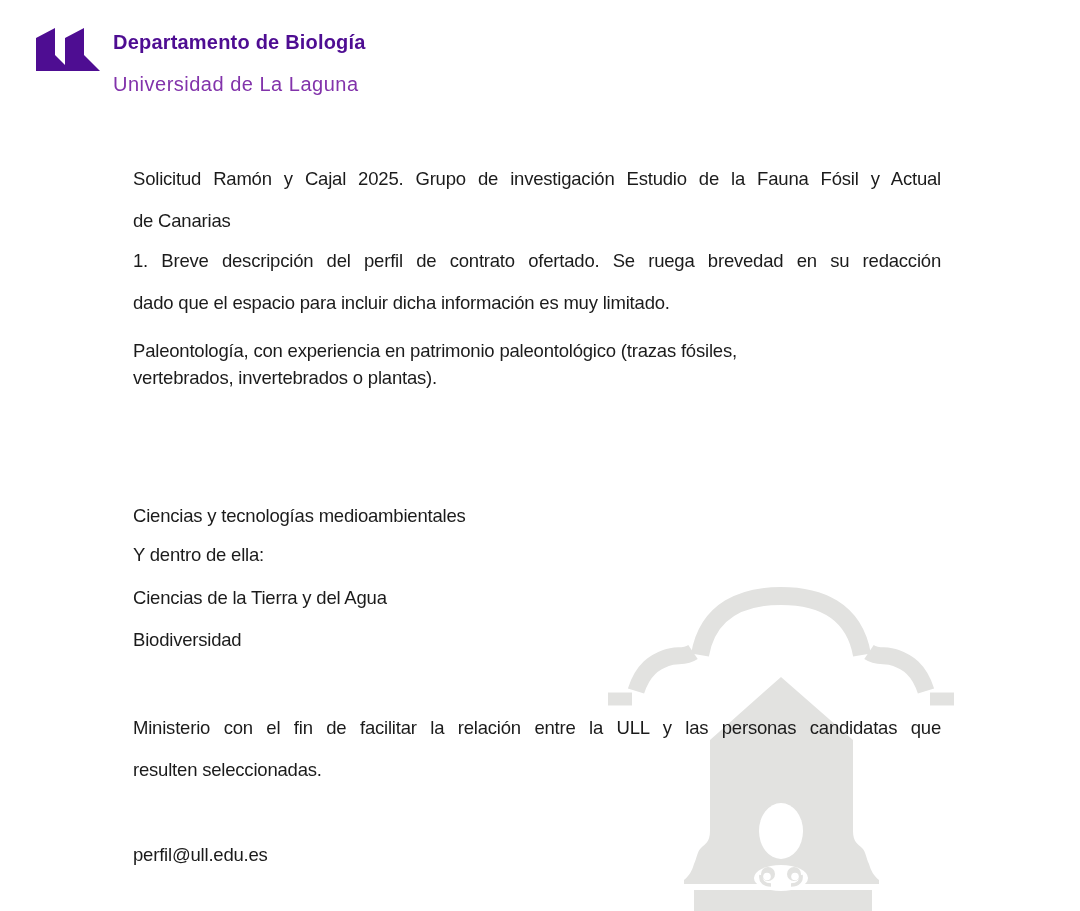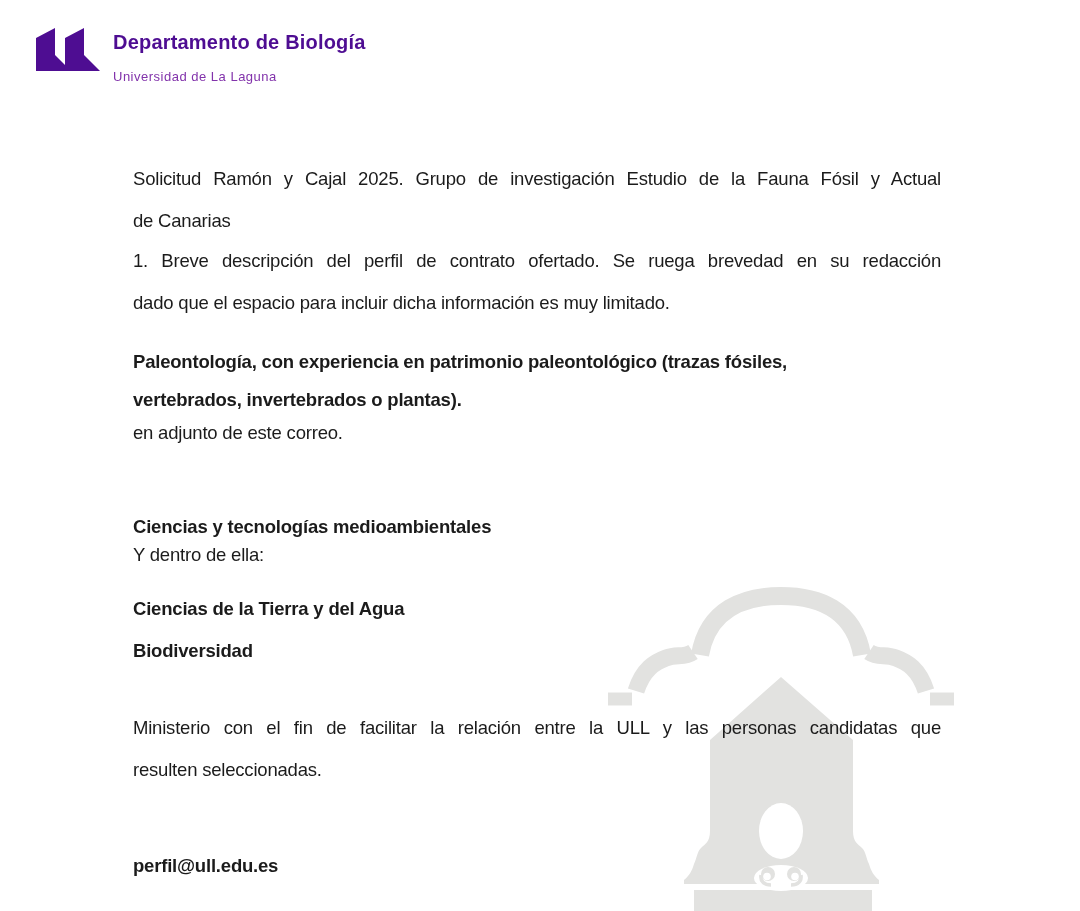--- a/index.html
+++ b/index.html
@@ -8,34 +8,34 @@
     font-family:"Liberation Sans",sans-serif;overflow:hidden;
   }
   
   .logo{position:absolute;left:36px;top:28px;}
   .head-text{position:absolute;left:113px;top:31px;}
   .dept-line{
     color:var(--brand_purple);font-weight:bold;font-size:20px;line-height:23.5px;
     letter-spacing:.2px;white-space:nowrap;
   }
   .inst-line{
-    color:var(--brand_purple_light);font-size:13px;line-height:26px;margin-top:9px;
+    color:var(--brand_purple_light);font-size:20px;line-height:26px;margin-top:16px;
     letter-spacing:.5px;white-space:nowrap;
   }
   
   .watermark{position:absolute;left:0;top:0;pointer-events:none;}
   
   .para{
     position:absolute;left:133px;width:808px;font-size:18.5px;color:var(--text_black);
     letter-spacing:-.2px;
   }
   .para .ln{line-height:42px;white-space:nowrap;}
   .para.tight .ln{line-height:27px;}
   .para .ln.jl{white-space:normal;text-align:justify;text-align-last:justify;}
-  .b{font-weight:bold;margin-top:11px;}
+  .b{font-weight:normal;}
 </style>
 </head>
 <body>
 
 <div class="page">
 
   <svg class="watermark" width="1080" height="911" viewBox="0 0 1080 911">
 
     <g fill="none" stroke="#e2e2e0">
       <path d="M608,699 H632" stroke-width="13"></path>
@@ -86,21 +86,20 @@
       <div class="ln jl">1. Breve descripción del perfil de contrato ofertado. Se ruega brevedad en su redacción</div>
       <div class="ln">dado que el espacio para incluir dicha información es muy limitado.</div>
     </div>
 
     <div class="para tight" style="top:337px">
       <div class="ln b">Paleontología, con experiencia en patrimonio paleontológico (trazas fósiles,</div>
       <div class="ln b">vertebrados, invertebrados o plantas).</div>
     </div>
 
     <div class="para" style="top:412px">
-      <div class="ln">en adjunto de este correo.</div>
     </div>
 
     <div class="para" style="top:495px">
       <div class="ln b">Ciencias y tecnologías medioambientales</div>
     </div>
 
     <div class="para" style="top:534px">
       <div class="ln">Y dentro de ella:</div>
     </div>
 

